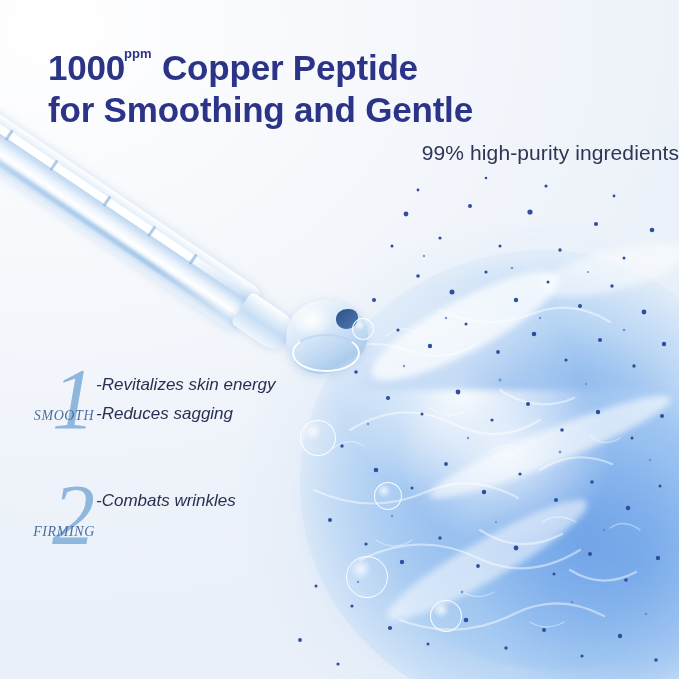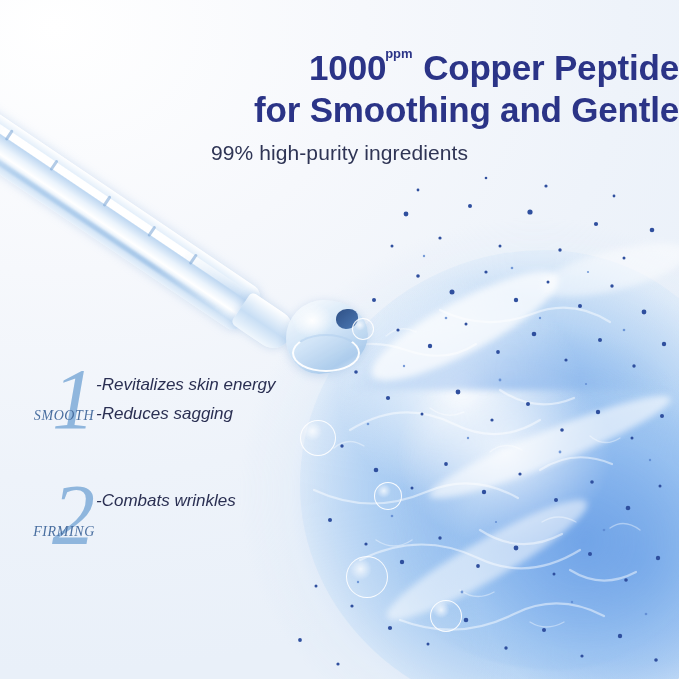--- a/index.html
+++ b/index.html
@@ -128,32 +128,32 @@
   .bubble{
     position:absolute;border-radius:50%;
     border:1.5px solid rgba(255,255,255,.92);
     background:radial-gradient(40% 40% at 34% 30%, rgba(255,255,255,.75), rgba(255,255,255,.06) 70%);
   }
 
   
   .text-layer{position:absolute;inset:0;}
 
   .headline{
-    position:absolute;left:0;right:0;top:42px;text-align:right;
+    position:absolute;left:12px;right:0;top:42px;text-align:left;
     color:#2b3487;font-weight:700;font-size:35px;line-height:42px;
     letter-spacing:-.2px;
     padding-left:36px;
   }
   .headline .l2{display:block;}
   .ppm{
     font-size:13px;font-weight:700;vertical-align:super;
     letter-spacing:0;position:relative;top:-9px;left:-1px;
   }
   .subhead{
-    position:absolute;left:0;right:0;top:141px;text-align:center;
+    position:absolute;left:0;right:0;top:141px;text-align:right;
     color:#2f3555;font-size:21px;font-weight:400;letter-spacing:.1px;
   }
   .bluehead{
     position:absolute;left:40px;top:237px;
     color:#2f6bb5;font-size:30px;font-weight:400;line-height:38px;
     letter-spacing:.1px;
   }
 
   .item{position:absolute;left:22px;}
   .item.one{top:362px;}

